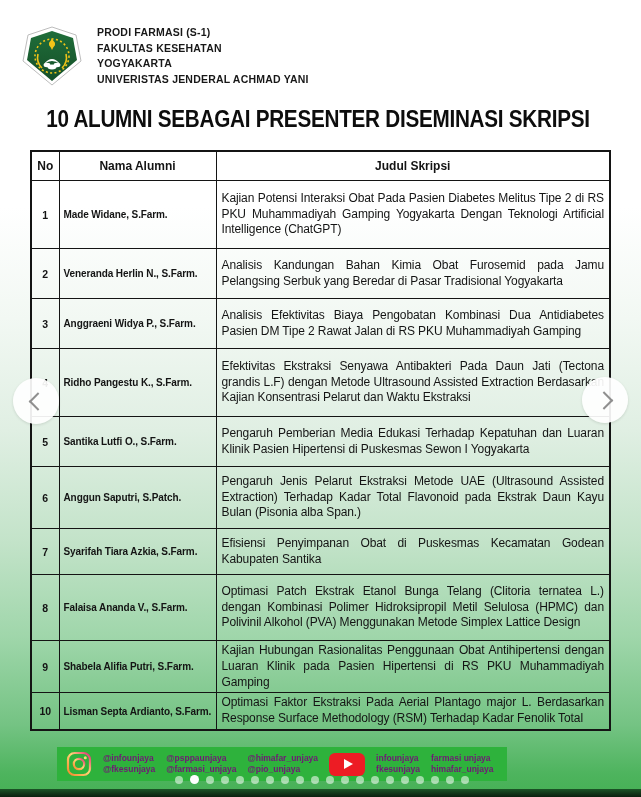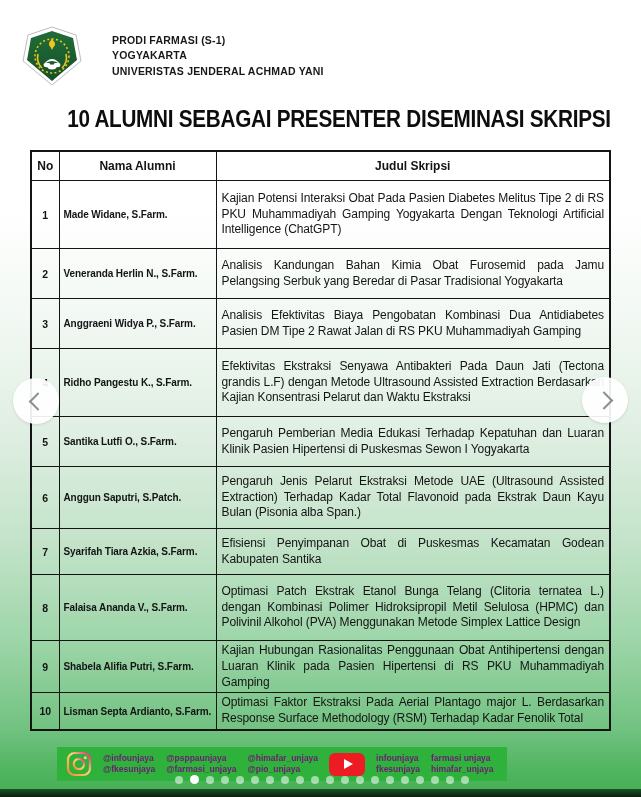--- a/index.html
+++ b/index.html
@@ -2,25 +2,25 @@
 <html><head>
 <meta charset="utf-8">
 <style>
   html,body{margin:0;padding:0;background:#e9e9e9;}
   .page{
     position:relative;width:641px;height:797px;overflow:hidden;margin:0 auto;
     font-family:"Liberation Sans",sans-serif;color:#141414;
     background:linear-gradient(180deg,#ffffff 0%,#ffffff 26%,#f2f8f3 40%,#e0efe3 54%,#c3e3c9 68%,#9fd6aa 80%,#74c383 91%,#4eb45e 97%,#45b054 100%);
   }
   
-  .brand{position:absolute;left:20px;top:24px;display:flex;gap:28px;align-items:center;}
+  .brand{position:absolute;left:20px;top:24px;display:flex;gap:13px;align-items:center;}
   .logo{width:64px;height:64px;flex:0 0 auto;}
   .brand-lines{font-weight:700;font-size:10.5px;line-height:15.5px;letter-spacing:.2px;color:#181818;}
   
-  .title-wrap{position:absolute;left:16px;right:0;top:106px;text-align:right;}
+  .title-wrap{position:absolute;left:16px;right:0;top:106px;text-align:left;}
   .title{display:inline-block;font-size:23px;font-weight:800;color:#0d0d0d;
          letter-spacing:-.3px;white-space:nowrap;transform:scaleX(.9);transform-origin:center;}
   
   .tbl{position:absolute;left:30px;top:150px;width:581px;border-collapse:collapse;table-layout:fixed;
        border:2.4px solid #141414;}
   .tbl th,.tbl td{border:1.6px solid #141414;vertical-align:middle;}
   .tbl th{height:28px;font-size:12px;font-weight:700;text-align:center;padding:0 2px;}
   col.c-no{width:28px;} col.c-name{width:157px;}
   td.no{text-align:center;font-size:10.5px;font-weight:700;padding:0 2px;}
   td.name{font-size:10px;font-weight:700;padding:2px 4px;letter-spacing:-.1px;}
@@ -74,20 +74,21 @@
       <circle cx="32" cy="20" r="3" fill="#f0c419"></circle>
       <path d="M24 40 Q32 30 40 40 Q36 37 32 37 Q28 37 24 40 Z" fill="#ffffff"></path>
       <ellipse cx="27" cy="41" rx="3.4" ry="2.2" fill="#ffffff"></ellipse>
       <ellipse cx="37" cy="41" rx="3.4" ry="2.2" fill="#ffffff"></ellipse>
       <ellipse cx="32" cy="43" rx="4.5" ry="2.4" fill="#ffffff"></ellipse>
       <path d="M18 30 Q16 38 22 44" fill="none" stroke="#f0c419" stroke-width="1.6"></path>
       <path d="M46 30 Q48 38 42 44" fill="none" stroke="#f0c419" stroke-width="1.6"></path>
     </svg>
     <div class="brand-lines">
       <div>PRODI FARMASI (S-1)</div>
+      <div>FAKULTAS KESEHATAN</div>
       <div>YOGYAKARTA</div>
       <div>UNIVERISTAS JENDERAL ACHMAD YANI</div>
     </div>
   </div>
 
   <div class="title-wrap">
     <div class="title">10 ALUMNI SEBAGAI PRESENTER DISEMINASI SKRIPSI</div>
   </div>
 
   <table class="tbl">

